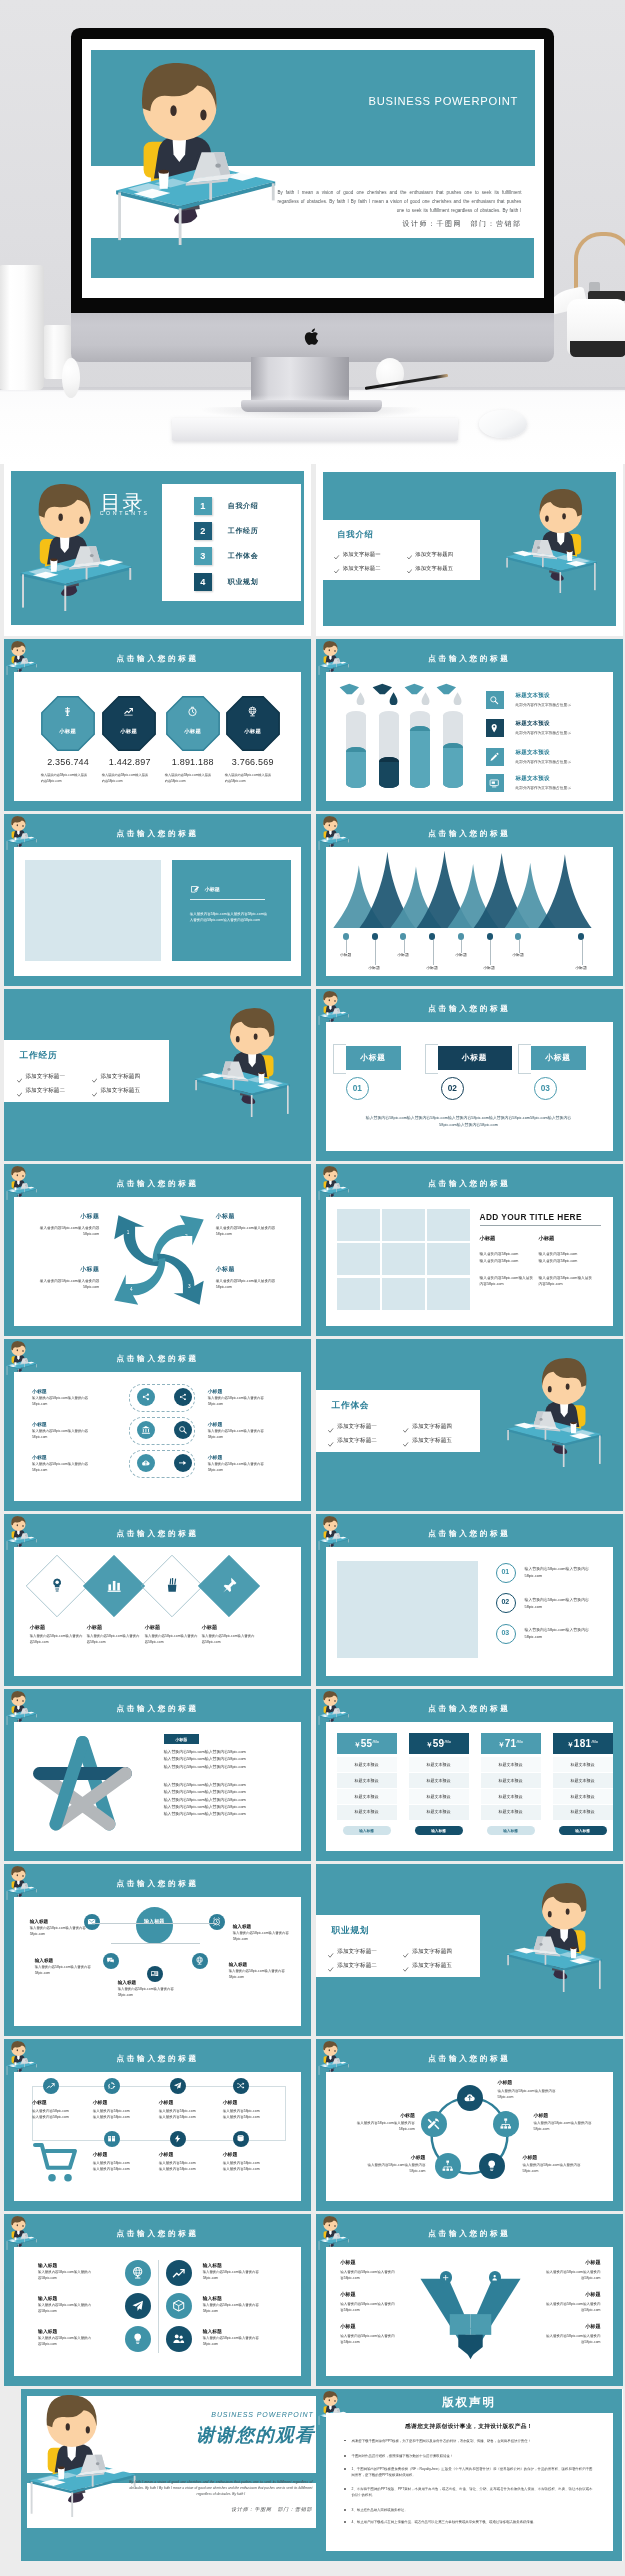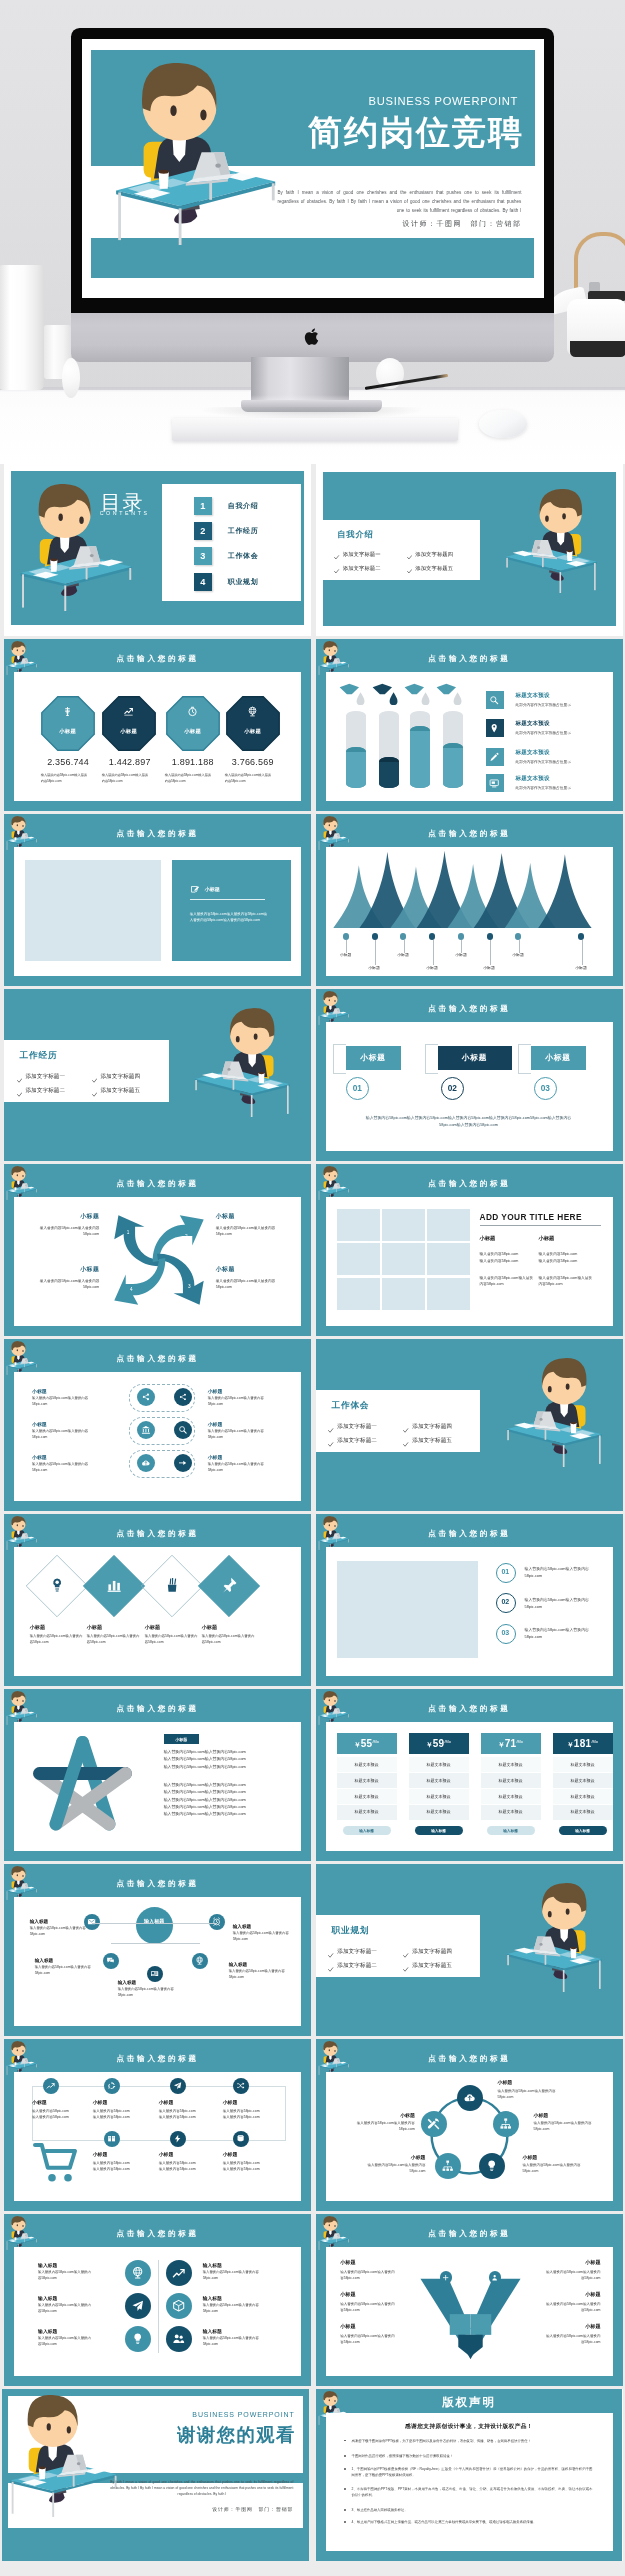--- a/index.html
+++ b/index.html
@@ -152,21 +152,20 @@
               <path d="M117 197 L130 189 L198 181 L186 190 Z" fill="#e9ecee"></path>
               <path d="M117 197 L186 190 L186 194 L117 201 Z" fill="#cacfd4"></path>
             </g>
             <g>
               <path d="M72.5 178 h17 l-2 28 h-13 z" fill="#ffffff"></path>
               <ellipse cx="81" cy="178" rx="8.5" ry="3.2" fill="#4b2f1e"></ellipse>
             </g>
           </svg>
         </div>
         <div class="cover-eyebrow">BUSINESS POWERPOINT</div>
-        <div class="cover-title">简约岗位竞聘</div>
 
         <div class="cover-para">By faith I mean a vision of good one cherishes and the enthusiasm that pushes one to seek its fulfillment regardless of obstacles. By faith I By faith I mean a vision of good one cherishes and the enthusiasm that pushes one to seek its fulfillment regardless of obstacles. By faith I</div>
         <div class="cover-credit">设计师：千图网　部门：营销部</div>
       </div>
     </div>
 
     <div class="ball"></div>
     <div class="ball2"></div>
     <div class="pencil"></div>
     <div class="kbd">
@@ -2269,21 +2268,21 @@
           <div style="position: absolute; left: 14.7px; top: 76px; width: 71px; text-align: left;">
             <div style="color: rgb(27, 27, 27); font-size: 5.1px; font-weight: 700; margin-bottom: 3.1px;">小标题</div>
             <div style="color: rgb(58, 58, 58); font-size: 3.5px; line-height: 6px; width: 56px;">输入替换内容58pic.com输入替换内容58pic.com</div>
           </div>
           <div style="position: absolute; left: 203px; top: 76px; width: 72px; text-align: right;">
             <div style="color: rgb(27, 27, 27); font-size: 5.1px; font-weight: 700; margin-bottom: 3.1px;">小标题</div>
             <div style="color: rgb(58, 58, 58); font-size: 3.5px; line-height: 6px; margin-left: 16px;">输入替换内容58pic.com输入替换内容58pic.com</div>
           </div>
         </div>
       </div>
-      <div class="slide" style="left: 2px; top: 2389px;">
+      <div class="slide" style="left: 21px; top: 2389px; font-style: italic;">
         <div style="position: absolute; left: 0px; top: 0px; width: 306px; height: 172px; background: rgb(71, 155, 173); overflow: hidden;">
           <div style="position: absolute; left: 5.5px; top: 7.3px; width: 295px; height: 77px; background: rgb(255, 255, 255);"></div>
           <div style="position: absolute; left: 5.5px; top: 94px; width: 295px; height: 45px; background: rgb(255, 255, 255);"></div>
           <div style="position: absolute; left: 7.3px; top: 6.1px; width: 109px; height: 122px;"><svg viewBox="0 0 266 298" width="109" height="122">
             <g>
               <path d="M48 143 q0-14 14-14 h26 v59 h-26 q-14 0 -14-14 z" fill="#f5c016"></path>
               <path d="M60 185 h28 v22 h-28 z" fill="#f5c016"></path>
             </g>
             <g>
               <path d="M78 170 h52 l4 56 -26 4 -30 -32 z" fill="#4b4b56"></path>

